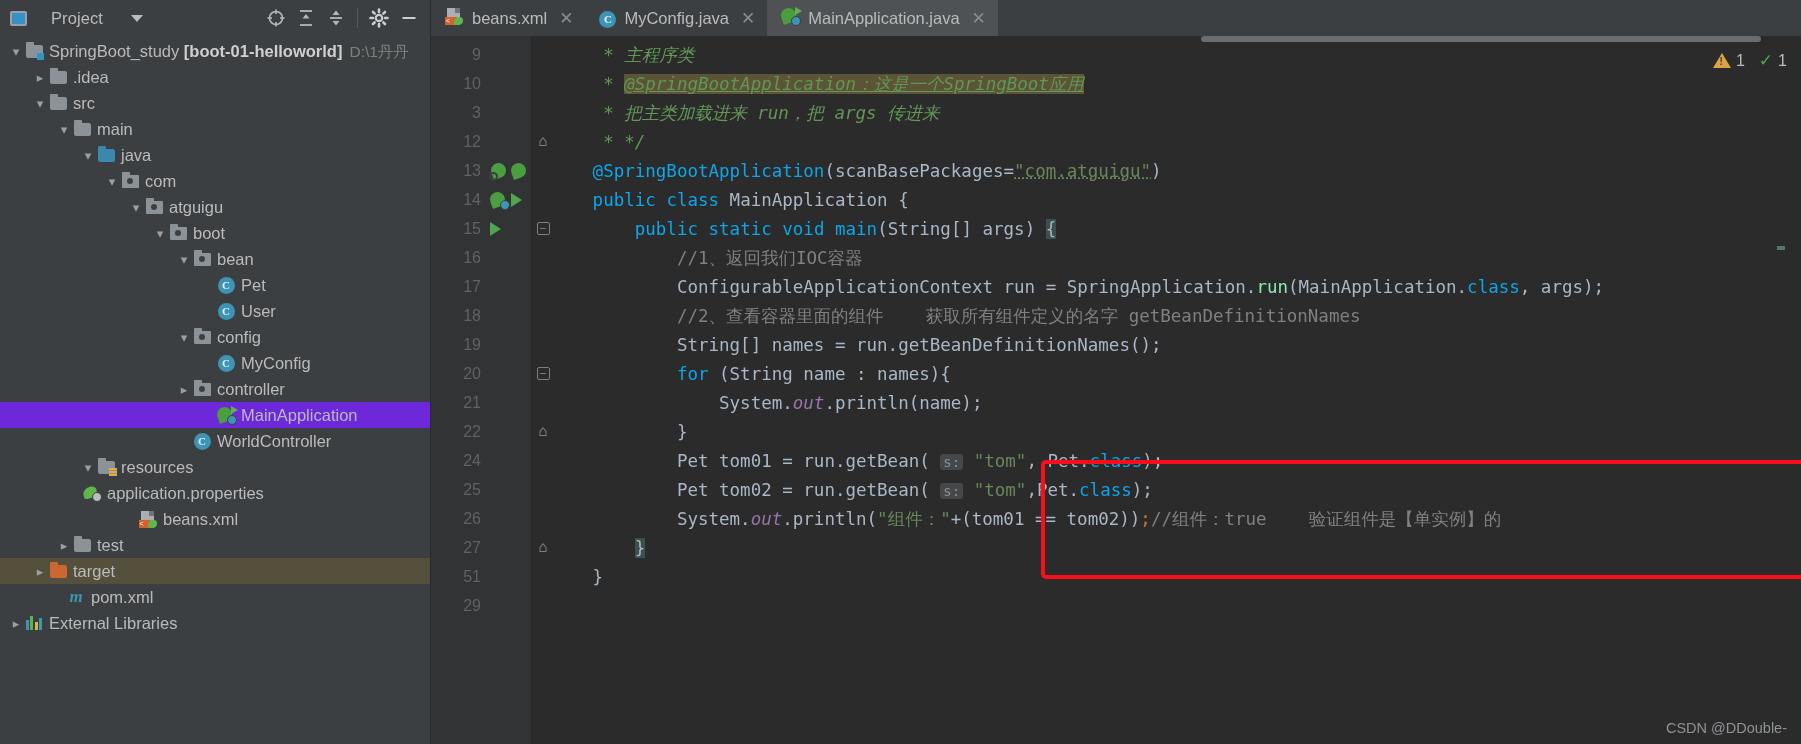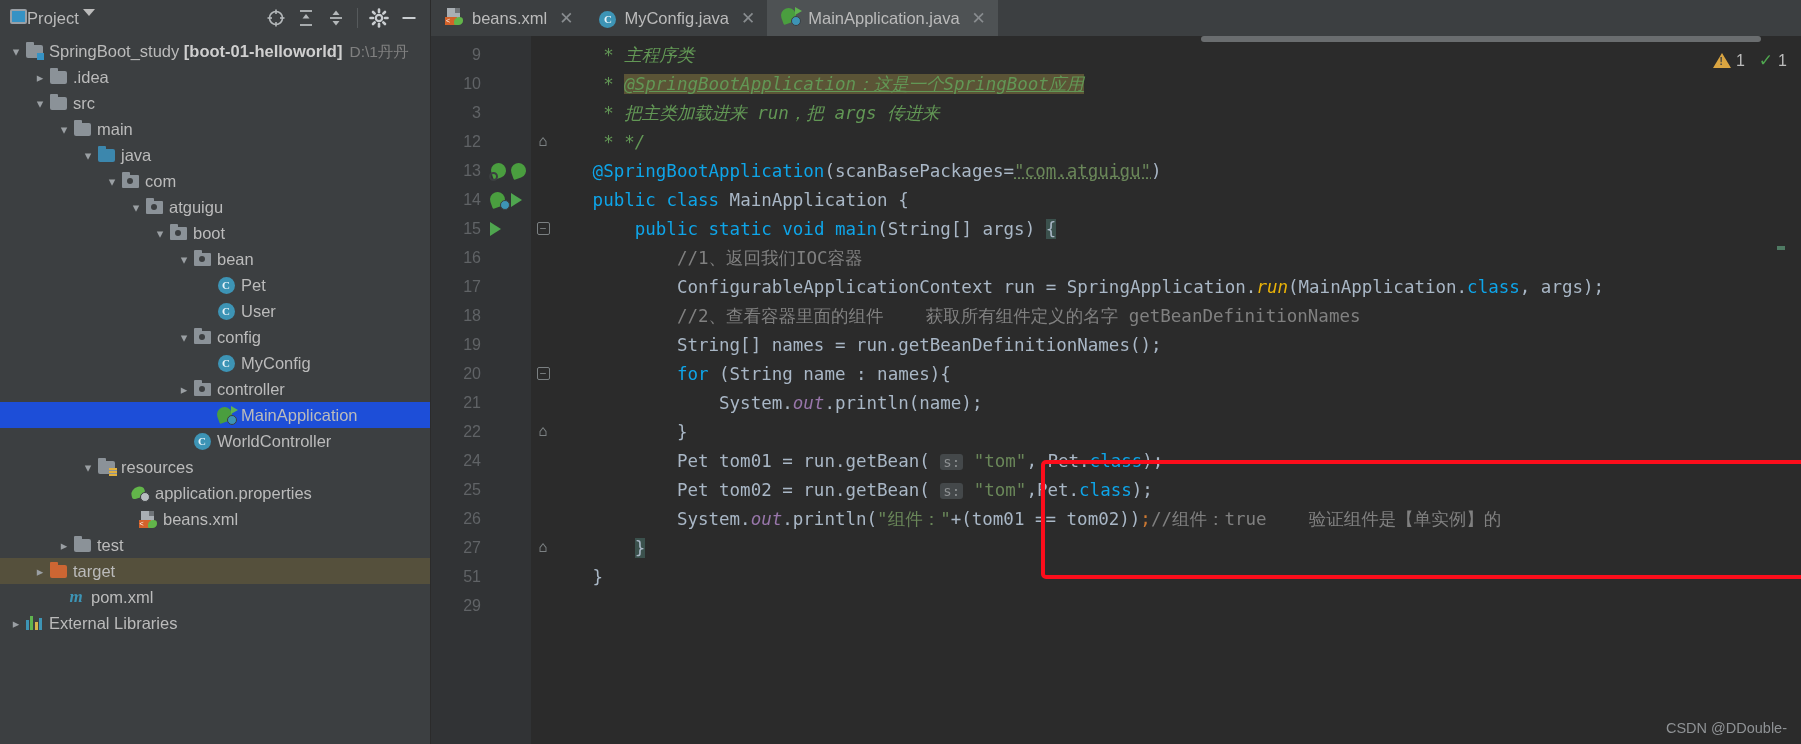--- a/index.html
+++ b/index.html
@@ -18,21 +18,21 @@
     display: flex; flex-direction: column;
     flex: 0 0 431px;
     border-right: 1px solid #2b2b2b;
   }
   #project-toolbar {
     height: 36px; flex: 0 0 36px;
     display: flex; align-items: center;
     padding: 0 6px 0 10px;
     background: #3c3f41;
   }
-  .proj-title-wrap { display: flex; align-items: flex-start; gap: 0; }
+  .proj-title-wrap { display: flex; align-items: center; gap: 24px; }
   .proj-icon {
     width: 17px; height: 15px;
     border: 2px solid #9aa0a6; border-radius: 2px;
     background: #3592c4; display: inline-block;
   }
   .proj-label { color: #bbbbbb; font-size: 16.5px; letter-spacing: .1px; }
   .caret-down {
     width: 0; height: 0;
     border-left: 6px solid transparent;
     border-right: 6px solid transparent;
@@ -51,21 +51,21 @@
   #project-tree {
     flex: 1 1 auto; overflow: hidden;
     padding-top: 2px;
     font-size: 16.5px;
   }
   .tree-row {
     height: 26px; display: flex; align-items: center;
     white-space: nowrap; color: #bbbbbb;
     padding-right: 4px;
   }
-  .tree-row.selected { background: #1d4ed8; }
+  .tree-row.selected { background: #6d28d9; }
   .tree-row.target-hl { background: #55503c; }
   .arrow {
     width: 16px; flex: 0 0 16px; text-align: center;
     color: #9a9fa3; font-size: 13px; line-height: 1;
     display: inline-flex; align-items: center; justify-content: center;
   }
   .arrow.empty { visibility: hidden; }
   .tree-ico { width: 20px; flex: 0 0 20px; margin-right: 5px; display: inline-flex; align-items: center; justify-content: center; }
   .tree-text { line-height: 26px; }
   .tree-text b { font-weight: bold; color: #cfcfcf; }
@@ -153,21 +153,21 @@
 
   
   .c-kw      { color: #0ea5e9; }
   .c-ann     { color: #0ea5e9; }
   .c-str     { color: #6a8759; }
   .c-cmt     { color: #808080; }
   .c-jdoc    { color: #629755; font-style: italic; }
   .c-jdoc-link { color: #629755; font-style: italic; text-decoration: underline; }
   .c-txt     { color: #a9b7c6; }
   .c-static  { color: #9876aa; font-style: italic; margin-top: 8px; }
-  .c-method  { color: #eab308; font-style: italic; }
+  .c-method  { color: #86efac; }
   .c-semi    { color: #cc7832; }
   .c-brace-hl{ color: #a9b7c6; background: #3b514d; }
   .hint-param {
     background: #44484a; color: #8c8f91; border-radius: 3px;
     font-size: 14px; padding: 0 3px; font-family: "DejaVu Sans Mono", monospace;
   }
   .jdoc-hl { background: #5b5436; }
 
   .fold-box {
     width: 13px; height: 13px; border: 1px solid #7b8082; border-radius: 2px;
@@ -409,21 +409,21 @@
       </div>
 
       <div class="tree-row" style="padding-left:80px">
         <span class="arrow">▾</span>
         <span class="tree-ico">
             <span class="folder f-grey f-badge-yellow"></span>
           </span>
         <span class="tree-text">resources</span>
       </div>
 
-      <div class="tree-row" style="padding-left:114px">
+      <div class="tree-row" style="padding-left:66px">
         <span class="arrow empty">▸</span>
         <span class="tree-ico">
             <span class="prop-ico">
               <span class="leaf"></span>
               <span class="gear"></span>
             </span>
           </span>
         <span class="tree-text">application.properties</span>
       </div>
 

